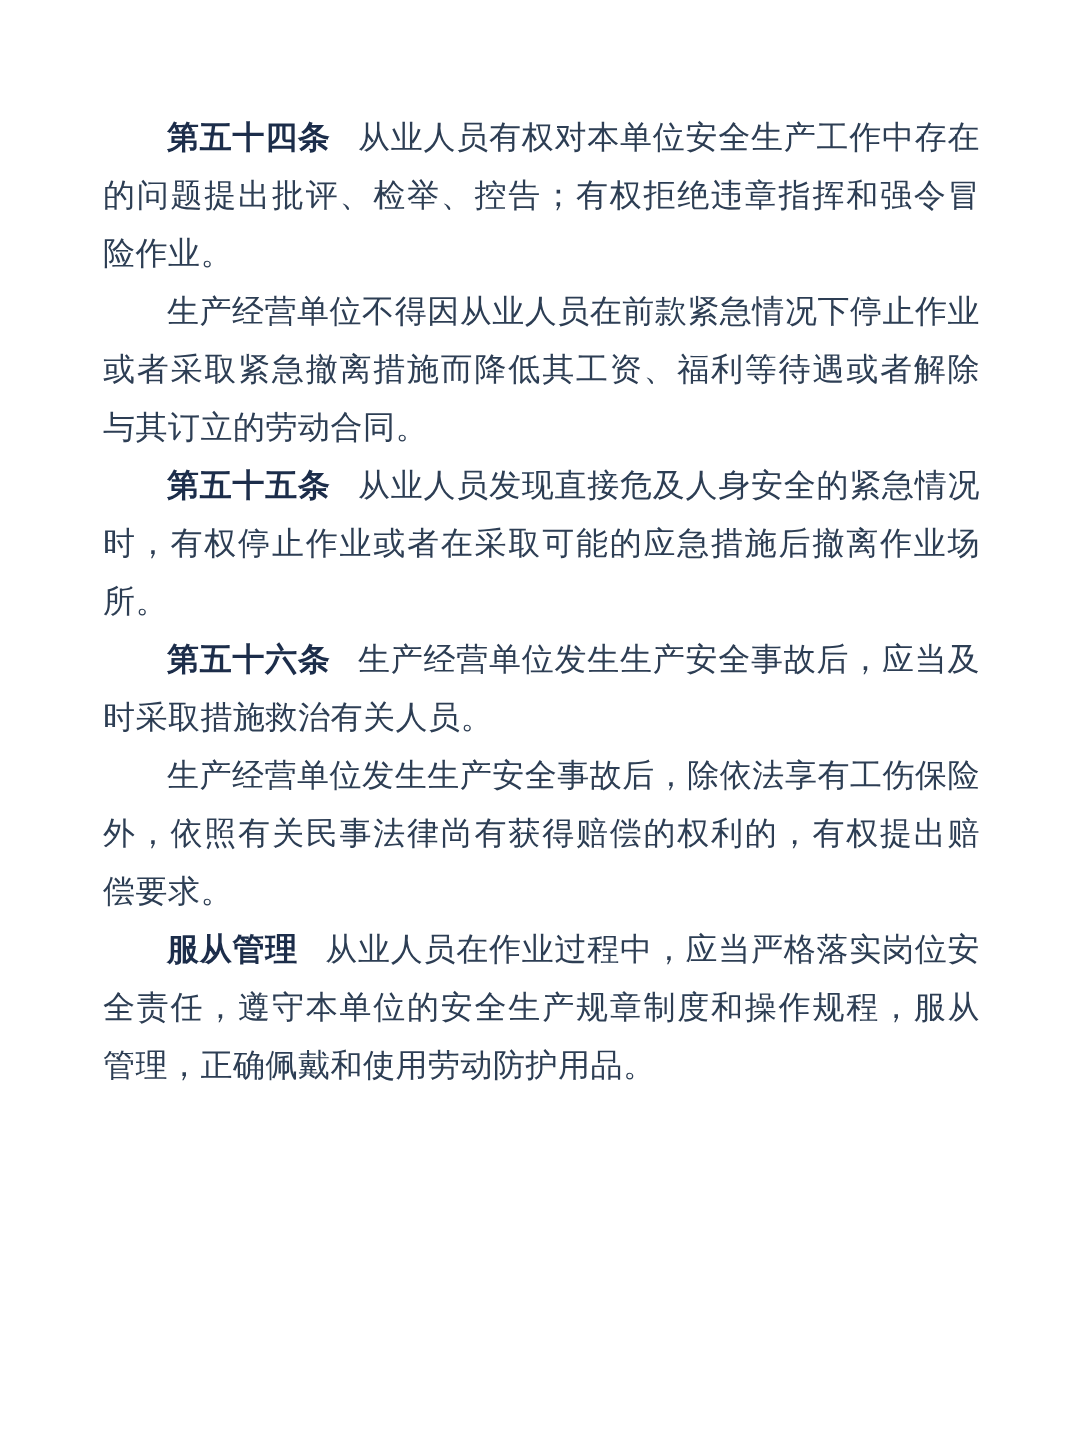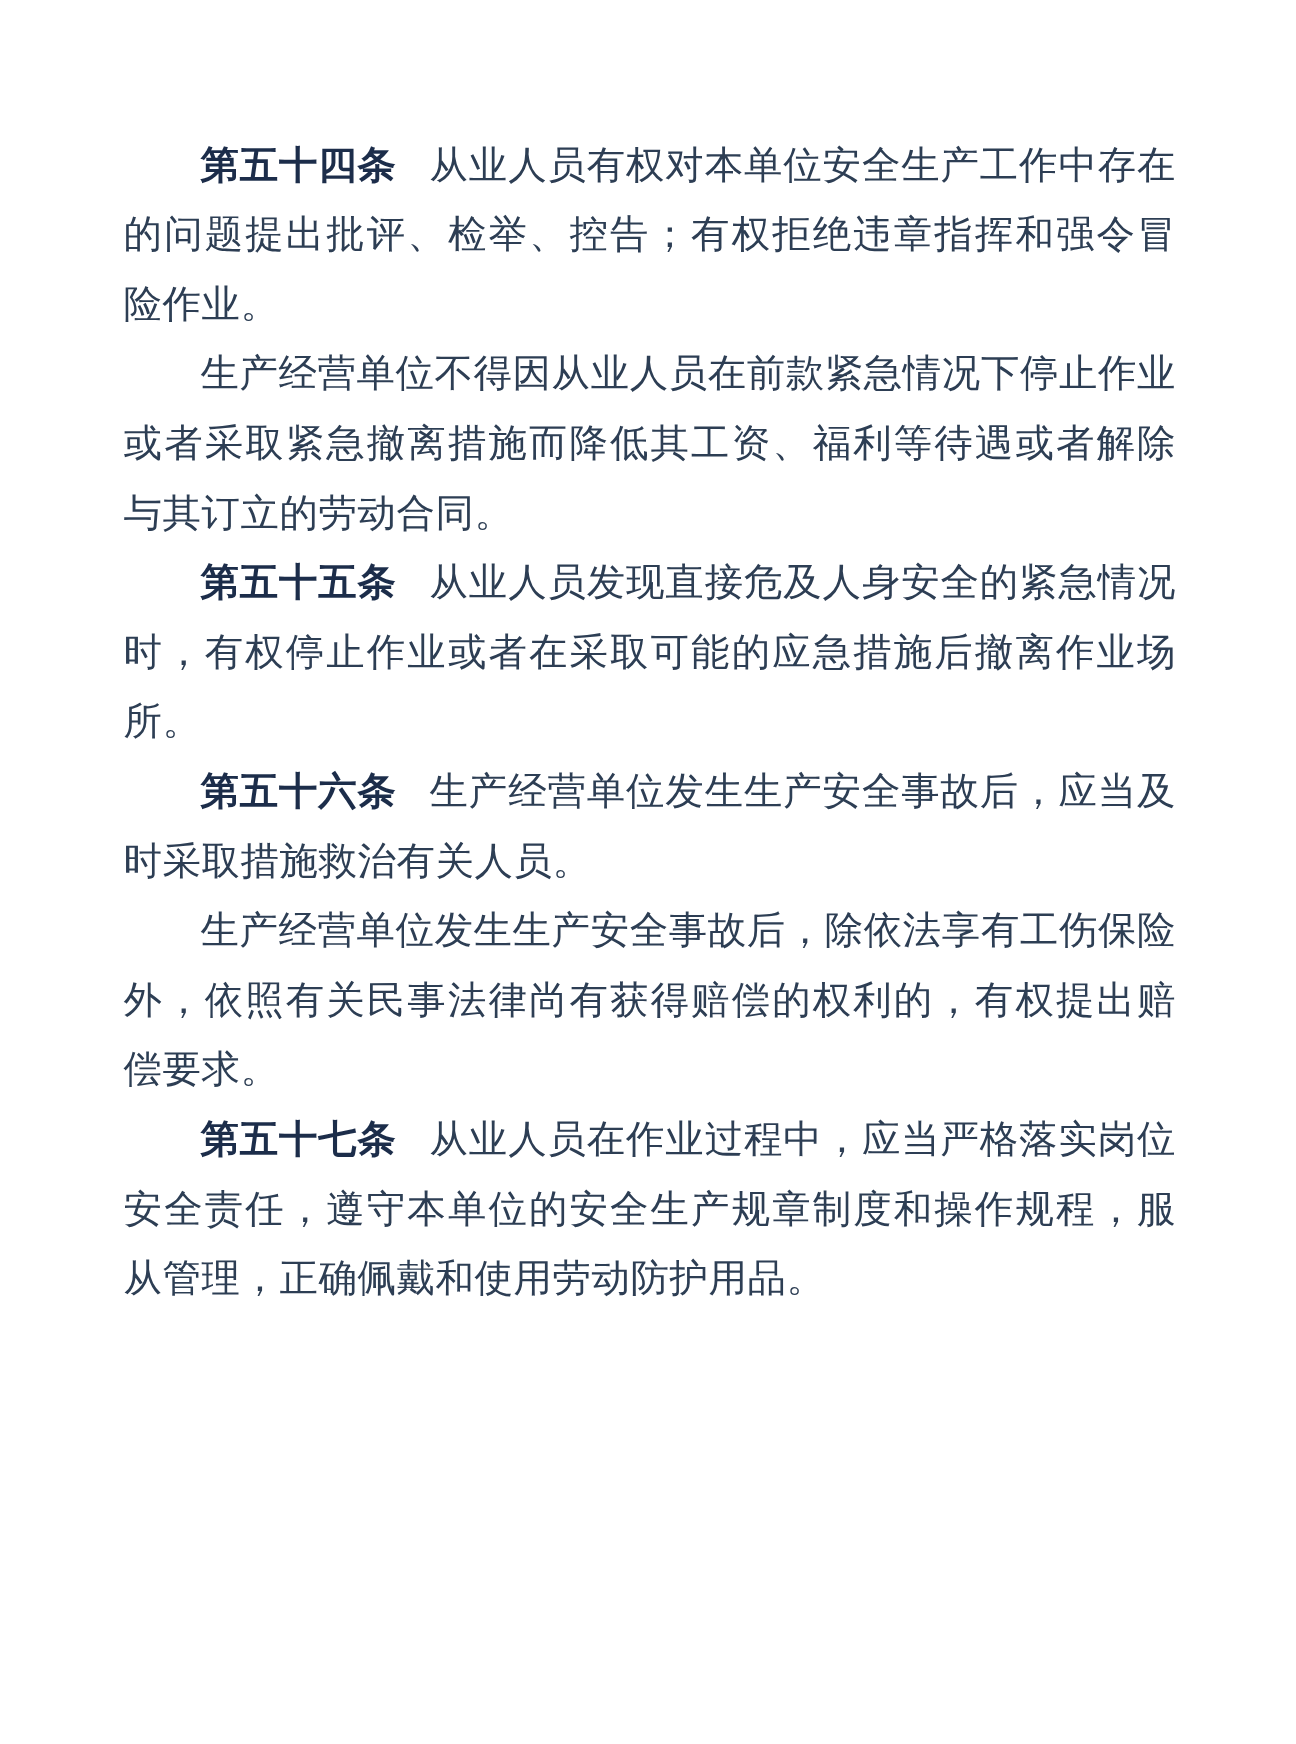--- a/index.html
+++ b/index.html
@@ -51,17 +51,17 @@
     <span class="art-number">第五十五条</span><span>从业人员发现直接危及人身安全的紧急情况时，有权停止作业或者在采取可能的应急措施后撤离作业场所。</span>
   </p>
 
   <p class="para">
     <span class="art-number">第五十六条</span><span>生产经营单位发生生产安全事故后，应当及时采取措施救治有关人员。</span>
   </p>
 
   <p class="para">生产经营单位发生生产安全事故后，除依法享有工伤保险外，依照有关民事法律尚有获得赔偿的权利的，有权提出赔偿要求。</p>
 
   <p class="para">
-    <span class="art-number">第五十七条</span><span>从业人员在作业过程中，应当严格落实岗位安全责任，遵守本单位的安全生产规章制度和操作规程，服从管理，正确佩戴和使用劳动防护用品。</span>
+    <span class="art-number">服从管理</span><span>从业人员在作业过程中，应当严格落实岗位安全责任，遵守本单位的安全生产规章制度和操作规程，服从管理，正确佩戴和使用劳动防护用品。</span>
   </p>
 
 
 </div>
 
 </body></html>

